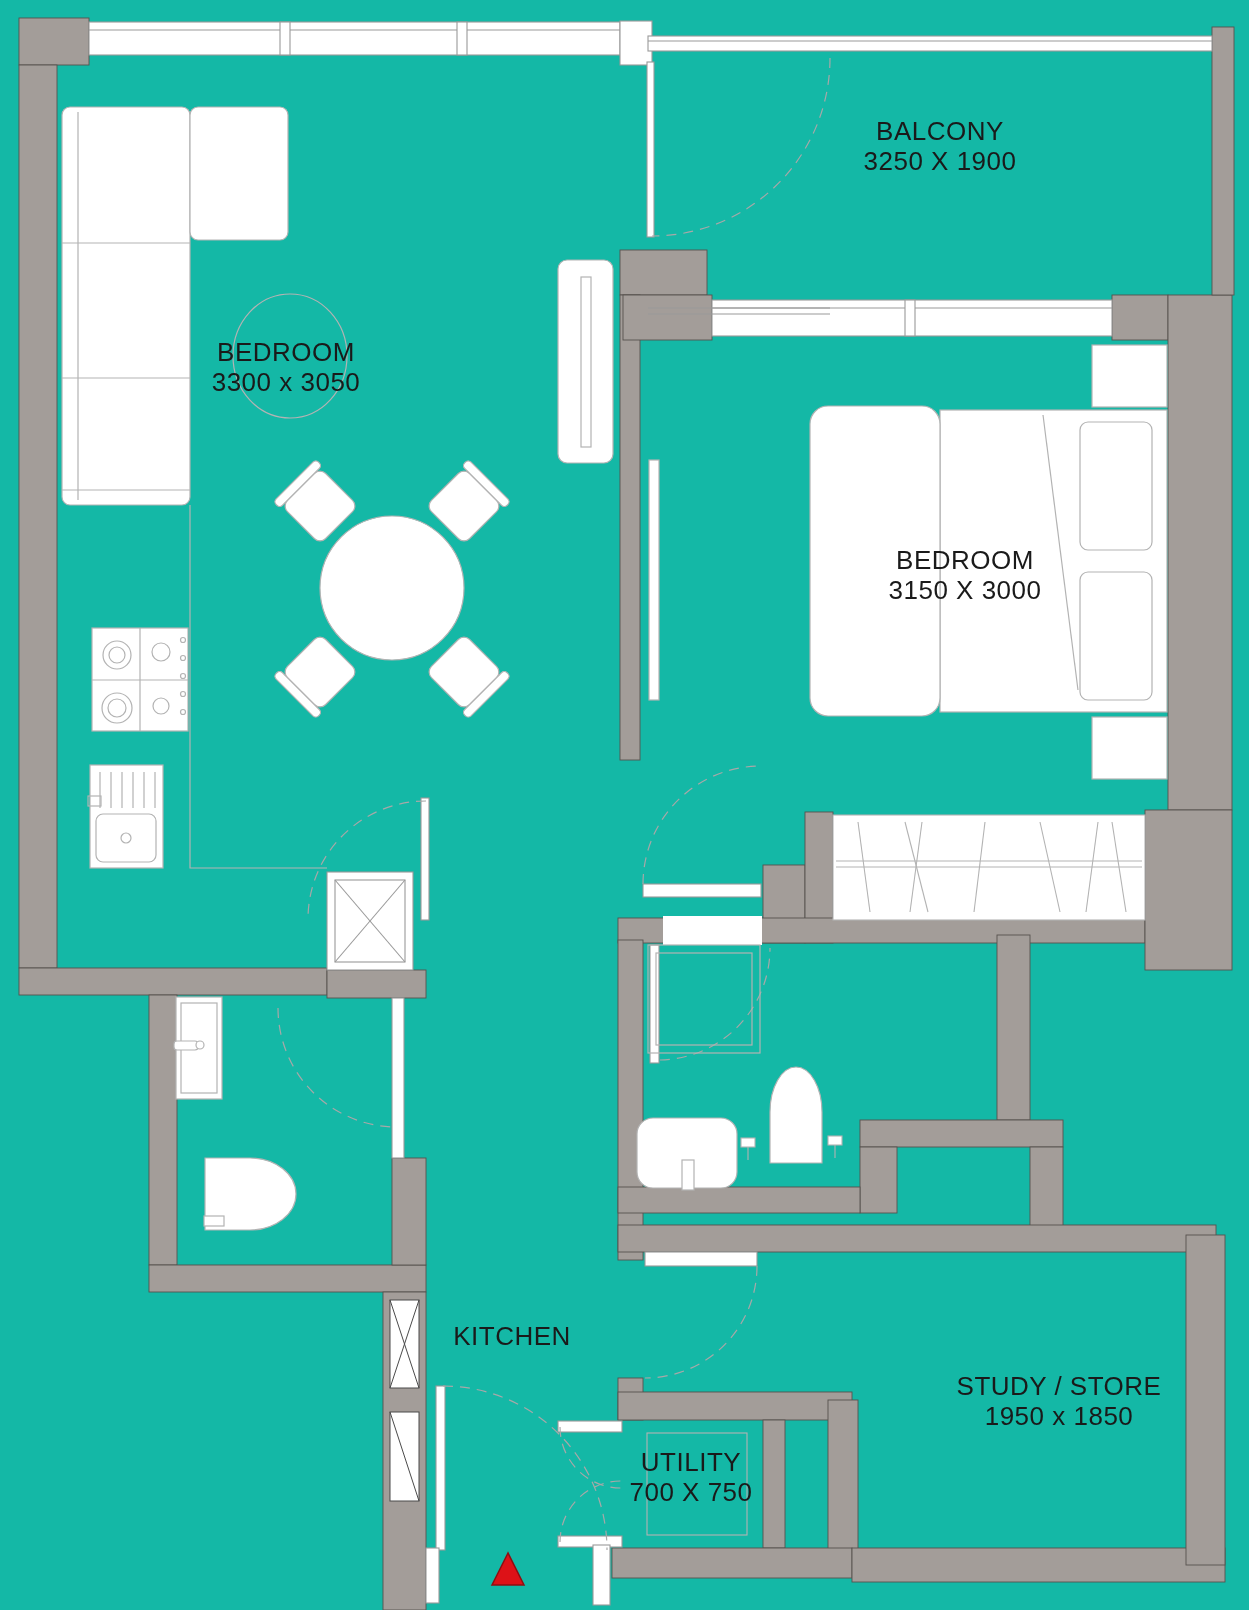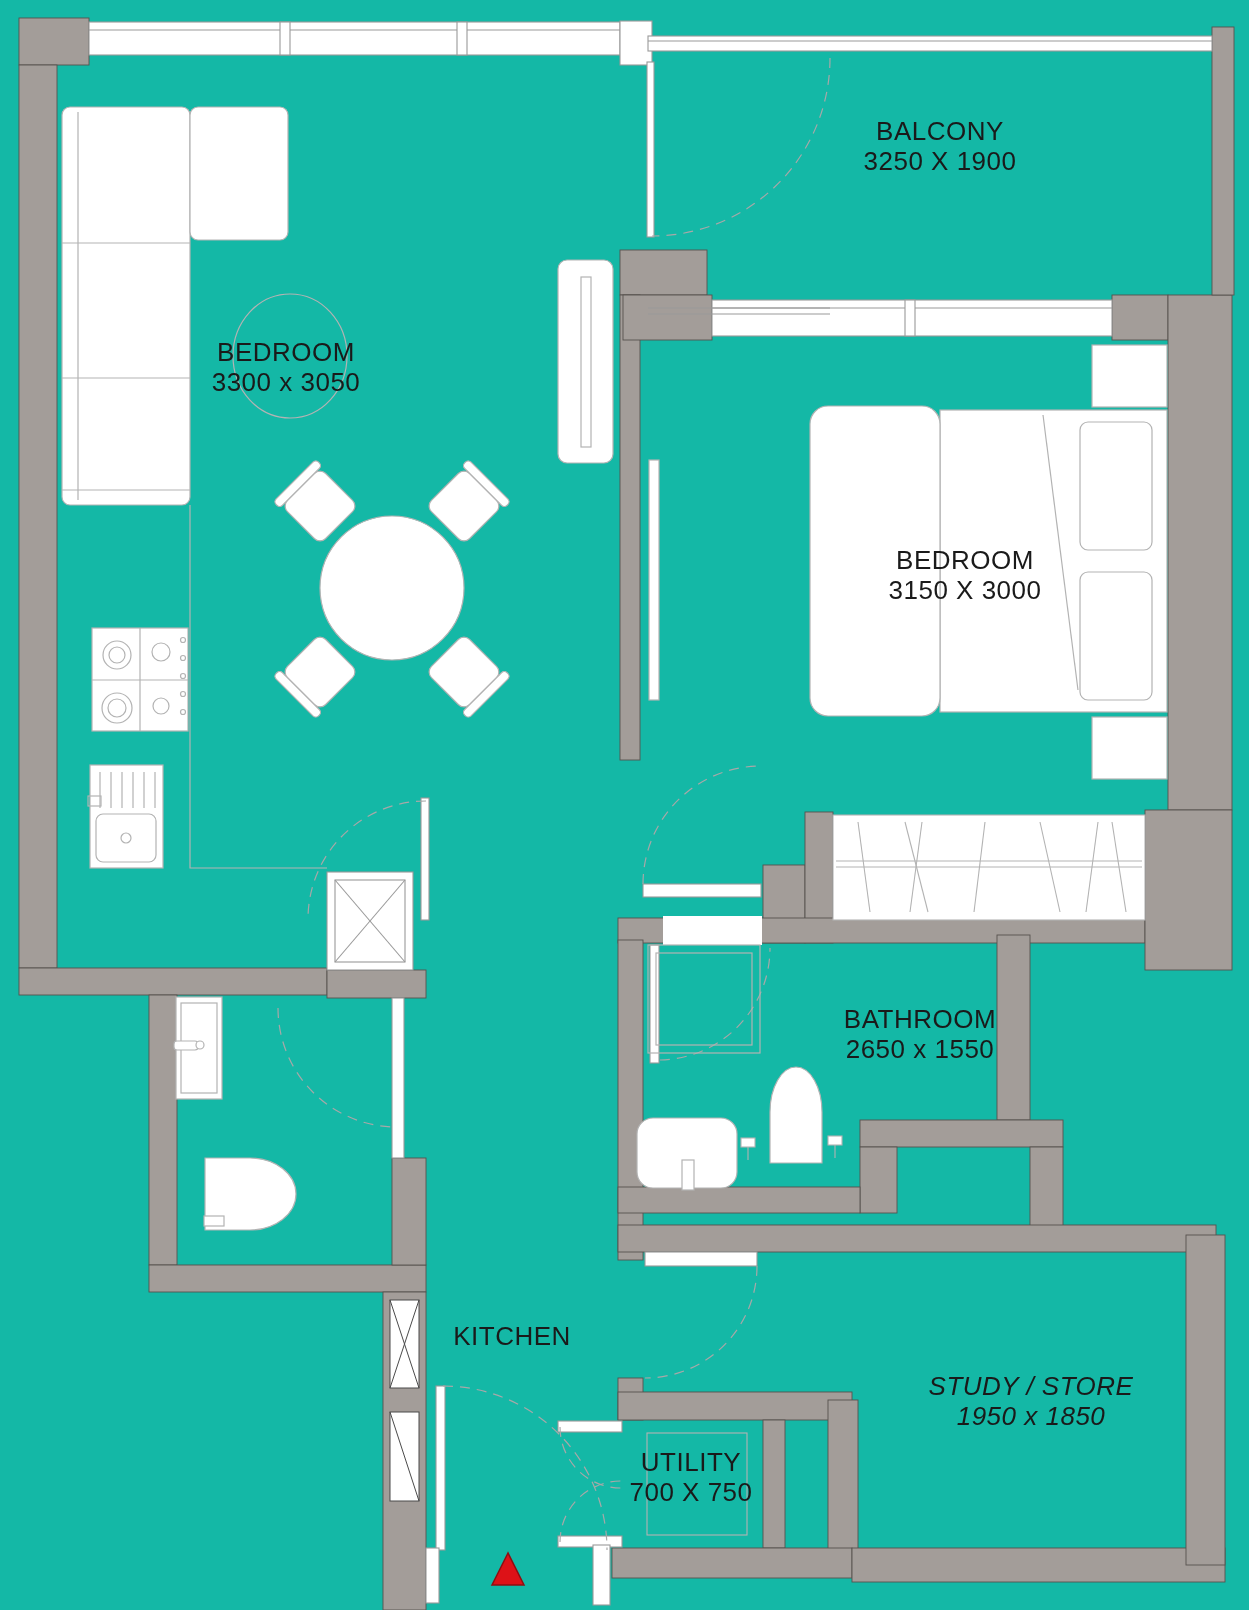--- a/index.html
+++ b/index.html
@@ -232,28 +232,24 @@
     <span>3250 X 1900</span>
   </div>
   <div class="room-label" style="left:286px;top:367px;">
     <span>BEDROOM</span>
     <span>3300 x 3050</span>
   </div>
   <div class="room-label" style="left:965px;top:575px;">
     <span>BEDROOM</span>
     <span>3150 X 3000</span>
   </div>
-  <div class="room-label" style="left:920px;top:1034px;">
-    <span>BATHROOM</span>
-    <span>2650 x 1550</span>
-  </div>
   <div class="room-label" style="left:512px;top:1336px;">
     <span>KITCHEN</span>
   </div>
   <div class="room-label" style="left:691px;top:1477px;text-align:center;">
     <span>UTILITY</span>
     <span>700 X 750</span>
   </div>
-  <div class="room-label" style="left:1031px;top:1401px;font-style:italic;">
+  <div class="room-label" style="left:1059px;top:1401px;">
     <span>STUDY / STORE</span>
     <span>1950 x 1850</span>
   </div>
 </div>
 
 </body></html>

